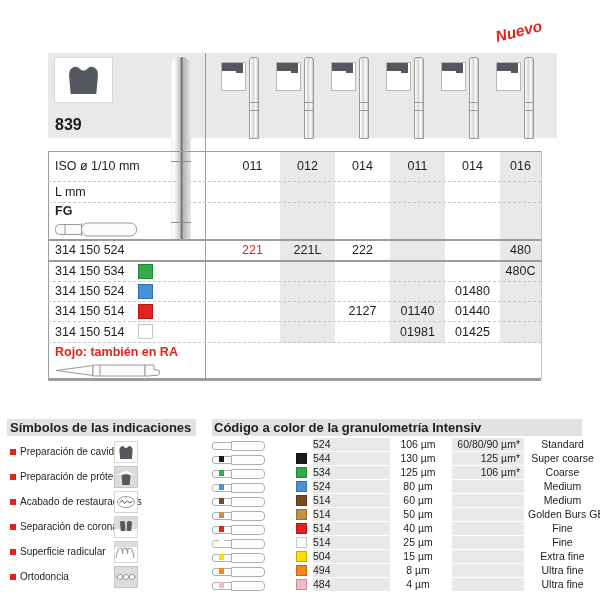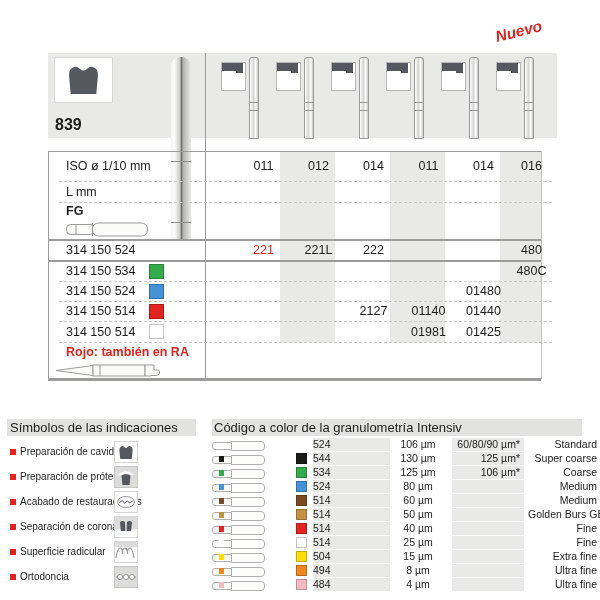--- a/index.html
+++ b/index.html
@@ -16,43 +16,43 @@
   .mini-bur{position:absolute;top:57px;width:8px;height:80px;border:1px solid #9a9a99;border-radius:3px 3px 0 0;
     background:
       linear-gradient(rgba(0,0,0,0) 0 55%, #9a9a99 55% 56.5%, rgba(0,0,0,0) 56.5% 65%, #9a9a99 65% 66.5%, rgba(0,0,0,0) 66.5%),
       linear-gradient(90deg,#ffffff,#d5d5d4 45%,#ffffff 70%,#c6c6c5);}
   .big-bur{position:absolute;left:171px;top:57px;width:20px;height:183px;border-radius:9px 9px 0 0;
     background:linear-gradient(90deg,#f2f2f1 0,#ffffff 15%,#c9c9c8 45%,#6f6f6e 52%,#b5b5b4 62%,#e9e9e8 100%);}
   .big-bur i{position:absolute;left:0;width:100%;height:1px;background:#8f8f8e;display:block;}
   .colband{position:absolute;top:151px;height:192px;background:#e9e9e8;}
   .vline{position:absolute;width:1px;background:#9c9c9b;}
   .thick{position:absolute;left:48px;width:493px;height:2px;background:#9c9c9b;}
-  .trow{position:absolute;left:59px;width:493px;font-size:12.5px;}
+  .trow{position:absolute;left:48px;width:493px;font-size:12.5px;}
   .trow .lbl{position:absolute;left:7px;top:0;white-space:nowrap;}
   .vc{position:absolute;top:0;width:55px;text-align:center;}
   .c0{left:177px}.c1{left:232px}.c2{left:287px}.c3{left:342px}.c4{left:397px}.c5{left:452px;width:41px;}
   .red{color:#e5231e;}
   .bold{font-weight:bold;}
   .sq{position:absolute;left:90px;width:15px;height:15px;box-shadow:inset 0 0 0 1px rgba(0,0,0,0.22);}
   .dash-b{border-bottom:1px dashed #c9c9c8;}
   
-  .sec-hdr{position:absolute;top:419px;height:17px;background:#e2e2e1;font-size:13px;font-weight:normal;
+  .sec-hdr{position:absolute;top:419px;height:17px;background:#e2e2e1;font-size:13px;font-weight:bold;
            line-height:17px;white-space:nowrap;}
   
   .sym-row{position:absolute;left:7px;width:200px;height:24px;}
   .sym-row .bullet{position:absolute;left:3px;top:9px;width:6px;height:6px;background:#e5231e;}
   .sym-row .slbl{position:absolute;left:13px;top:6px;font-size:10px;white-space:nowrap;}
   .sym-icon{position:absolute;left:107px;top:1px;}
   
   .grow{position:absolute;left:212px;width:385px;height:13px;font-size:10.5px;line-height:13px;}
   .gcell{position:absolute;top:0;height:13px;white-space:nowrap;}
   .g-code{left:101px;width:77px;background:#e9e9e8;text-align:left;padding-right:6px;box-sizing:border-box;}
   .g-grit{left:178px;width:62px;text-align:center;padding-right:6px;box-sizing:border-box;}
   .g-extra{left:240px;width:72px;background:#e9e9e8;text-align:right;padding-right:4px;box-sizing:border-box;}
-  .g-name{left:312px;width:73px;text-align:right;padding-left:4px;box-sizing:border-box;}
+  .g-name{left:312px;width:73px;text-align:center;padding-left:4px;box-sizing:border-box;}
   .gsq{position:absolute;left:84px;top:1px;width:11px;height:11px;box-shadow:inset 0 0 0 1px rgba(0,0,0,0.22);}
   .gbur{position:absolute;left:0;top:2px;width:52px;height:9px;}
   .mb-head{position:absolute;left:0;top:1.5px;width:19px;height:6px;background:#fdfdfc;border:0.5px solid #b0b0af;border-radius:3px 0 0 3px;}
   .mb-body{position:absolute;left:19px;top:0.5px;width:32px;height:8px;background:#fdfdfc;border:0.5px solid #b0b0af;border-radius:0 4px 4px 0;}
   .mb-band{position:absolute;left:7px;top:2px;width:5px;height:6px;}
 </style>
 </head>
 <body>
 
 <div class="page">

